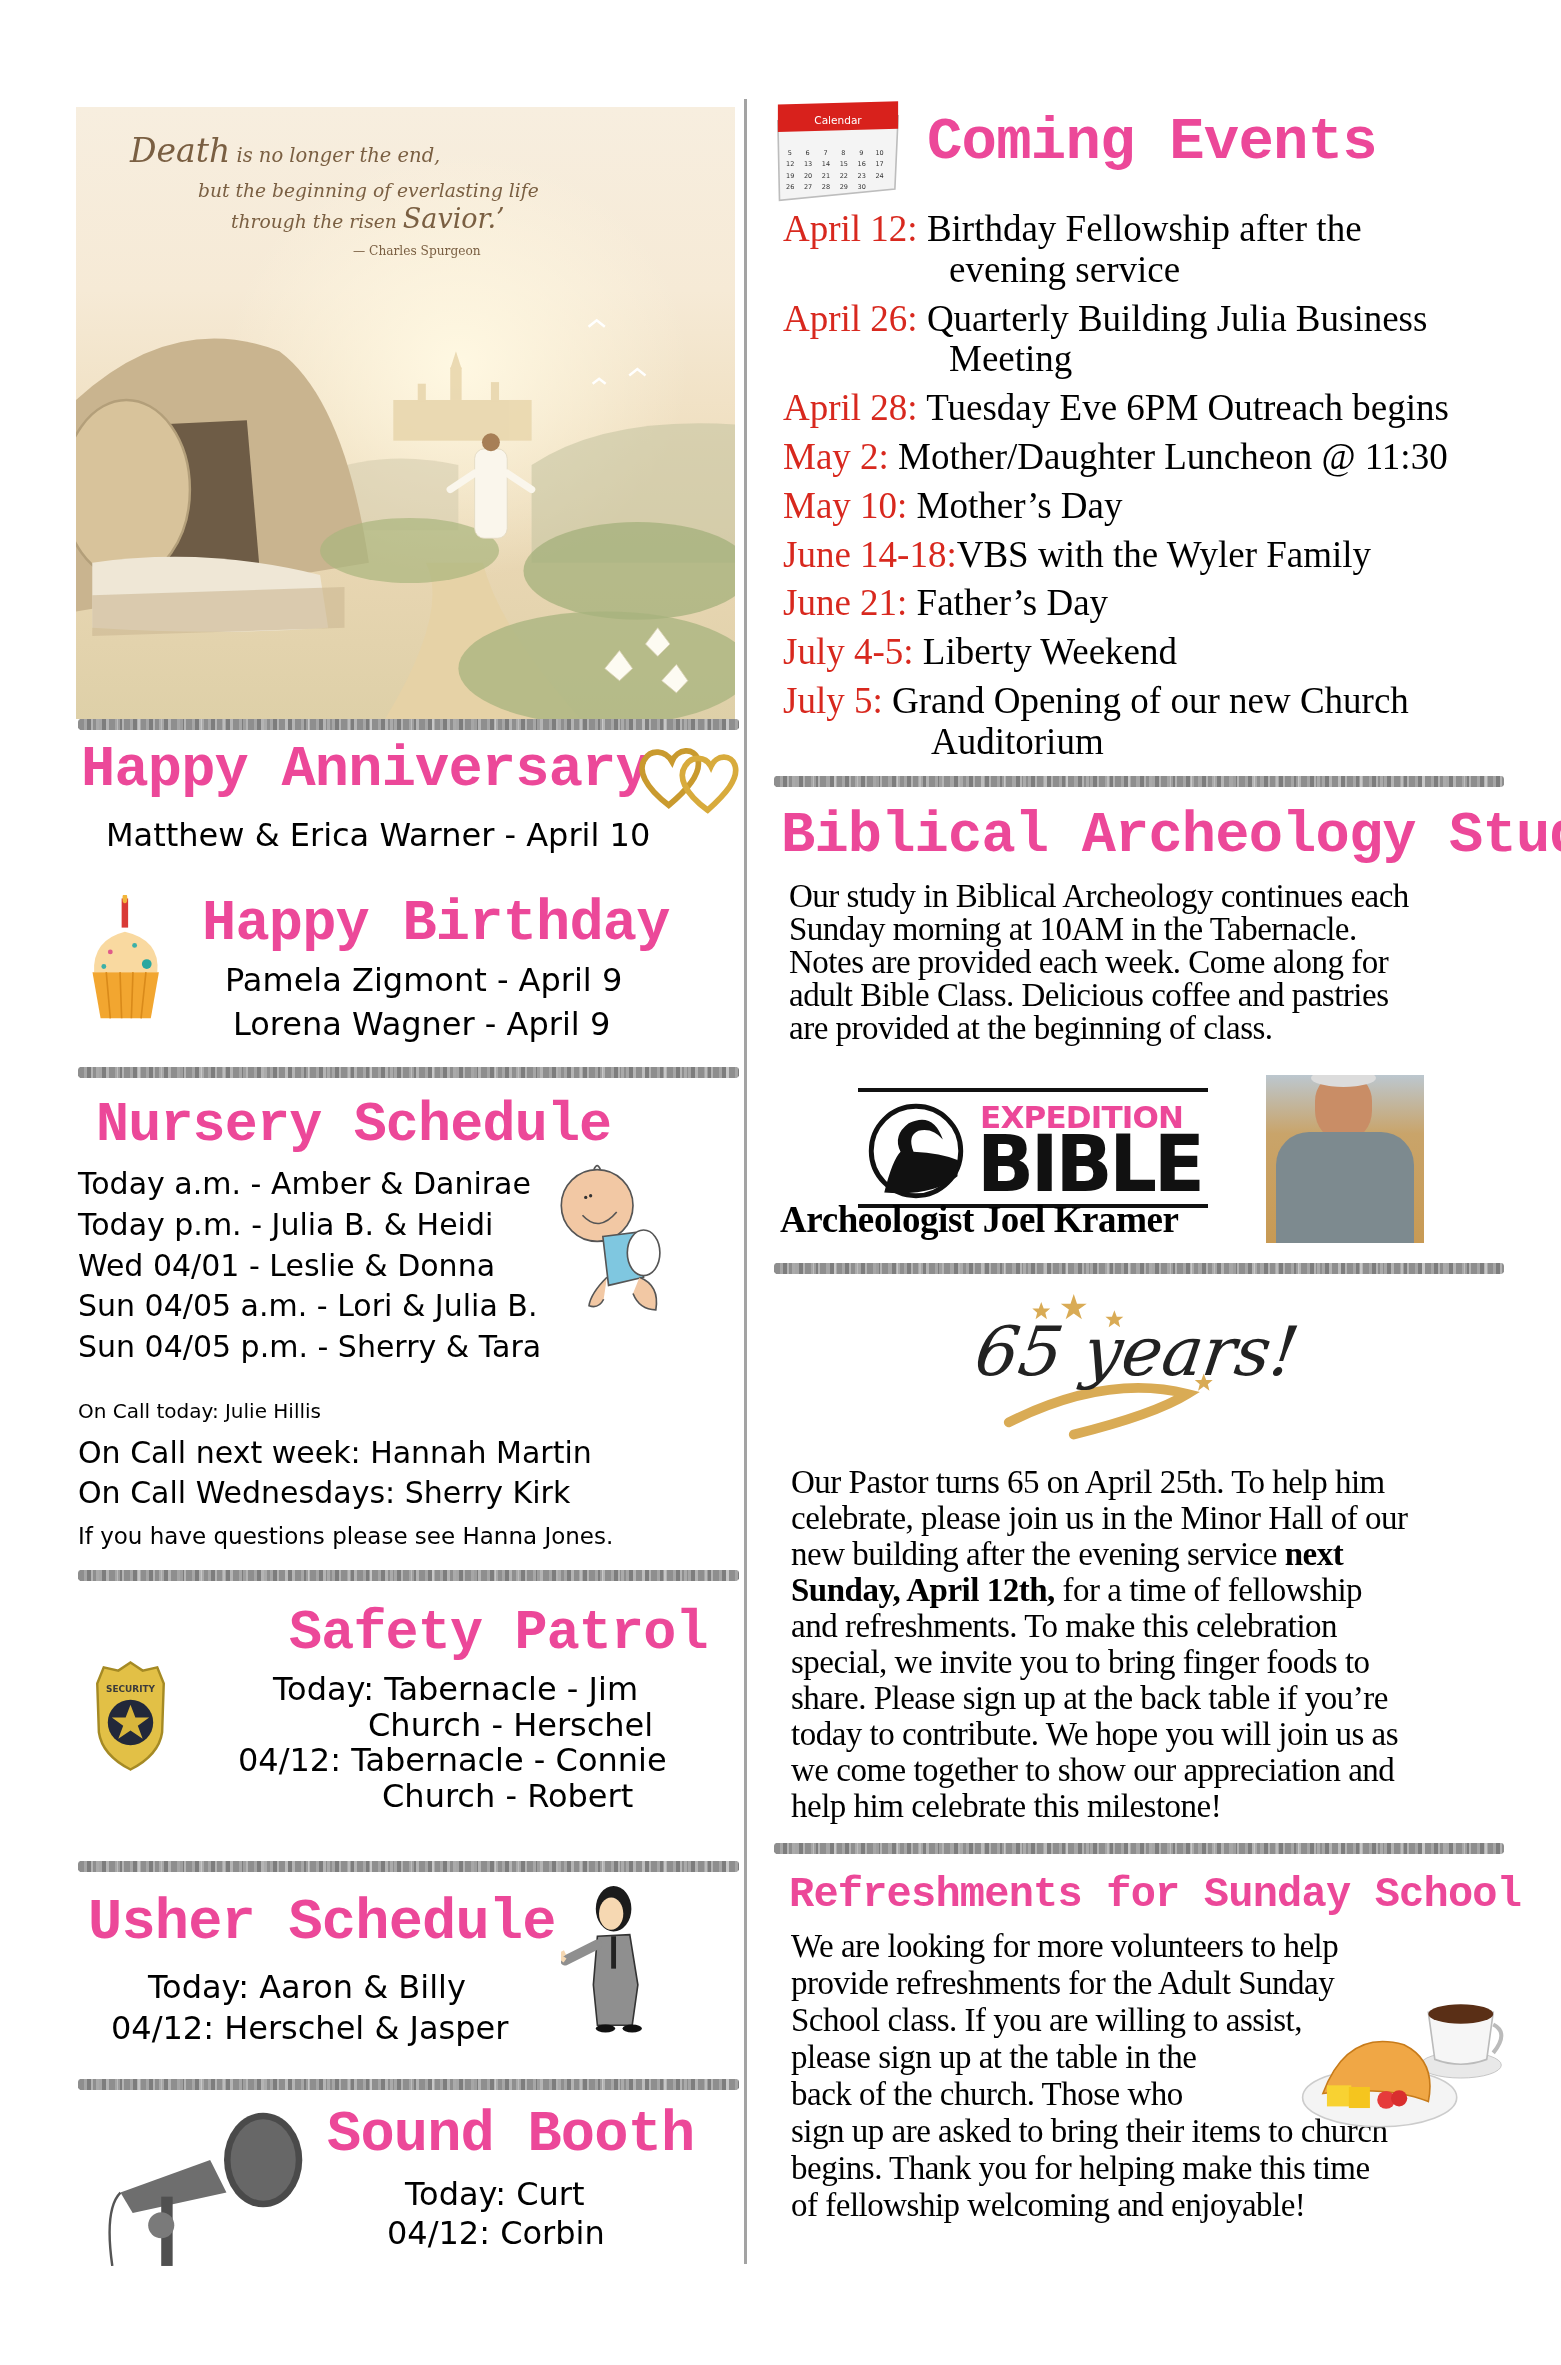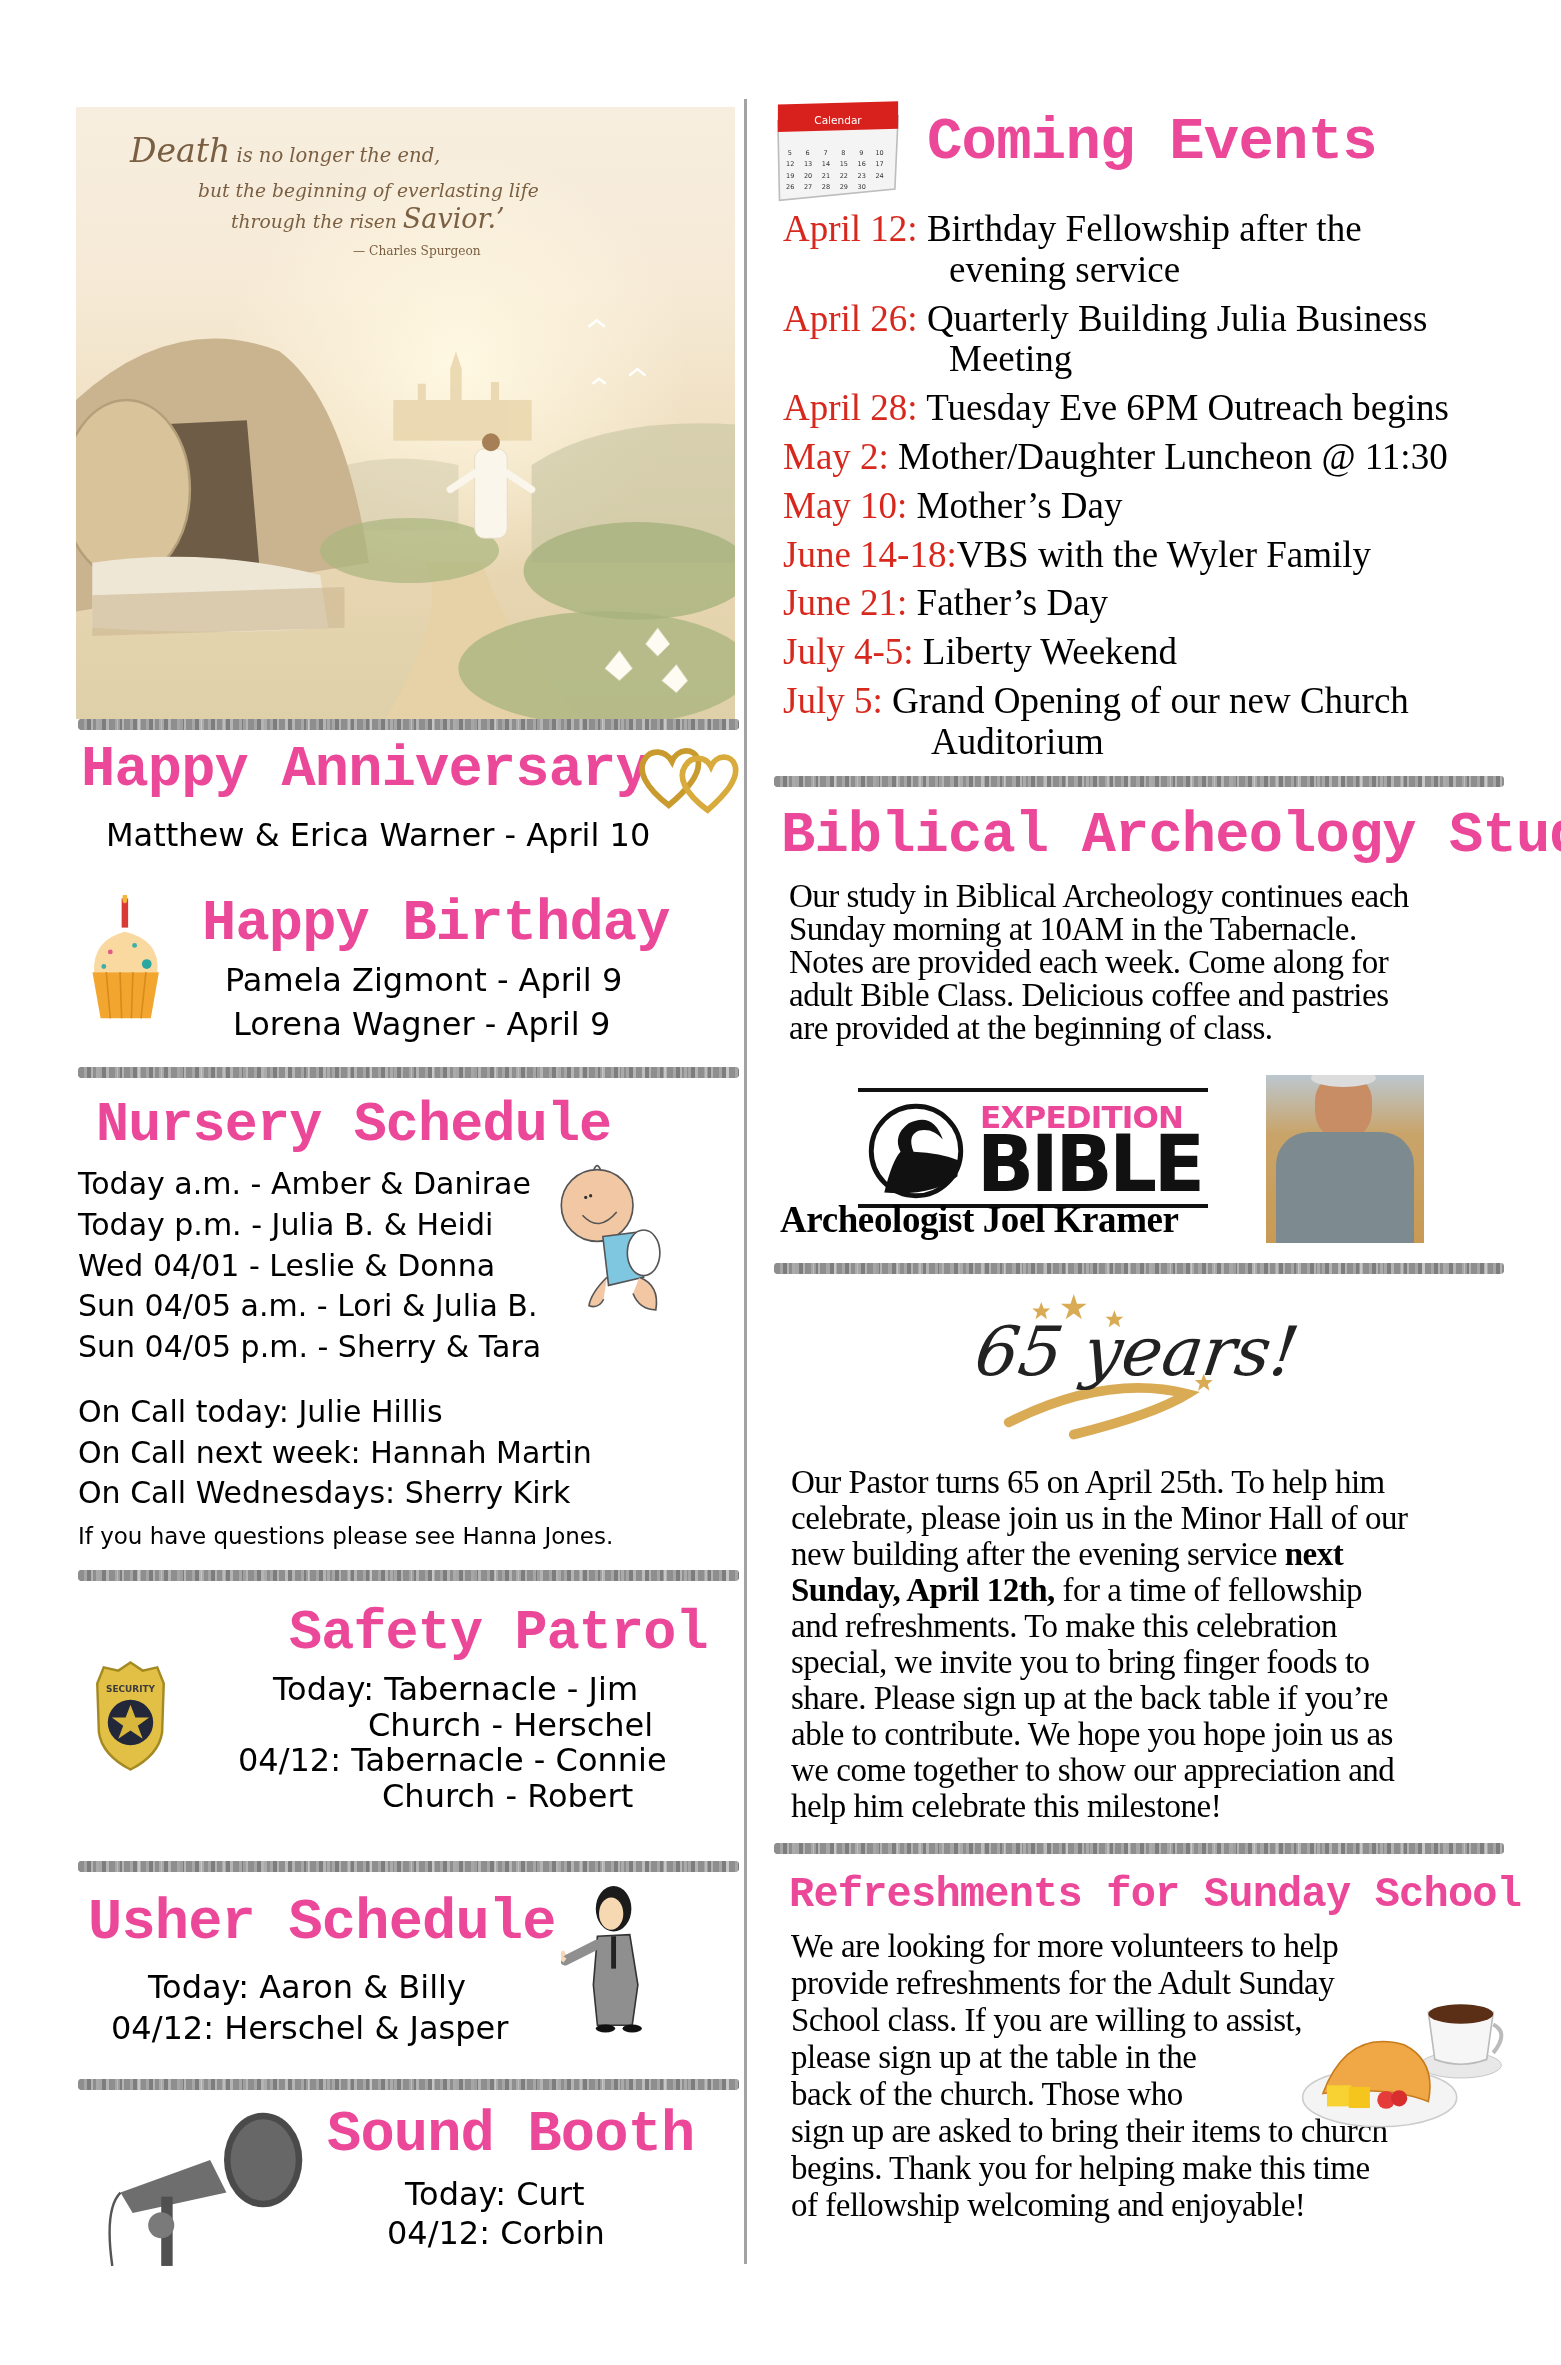--- a/index.html
+++ b/index.html
@@ -120,21 +120,21 @@
   <path d="M55 100 L95 95 L105 150 L62 160 Z" fill="#7fc7e0" stroke="#555" stroke-width="2"></path>
   <ellipse cx="105" cy="120" rx="20" ry="28" fill="#fff" stroke="#555" stroke-width="2"></ellipse>
   <path d="M60 150 q-20 20 -22 35 q12 4 18 -8" fill="#f2c8a4" stroke="#555" stroke-width="2"></path>
   <path d="M100 150 q25 10 20 40 q-20 0 -28 -20" fill="#f2c8a4" stroke="#555" stroke-width="2"></path>
 </svg>
 <div class="abs sans" style="left:78px;top:1163px;font-size:30px;line-height:41px;">Today a.m. - Amber &amp; Danirae</div>
 <div class="abs sans" style="left:78px;top:1204px;font-size:30px;line-height:41px;">Today p.m. - Julia B. &amp; Heidi</div>
 <div class="abs sans" style="left:78px;top:1245px;font-size:30px;line-height:41px;">Wed 04/01  - Leslie &amp; Donna</div>
 <div class="abs sans" style="left:78px;top:1285px;font-size:30px;line-height:41px;">Sun 04/05 a.m. - Lori &amp; Julia B.</div>
 <div class="abs sans" style="left:78px;top:1326px;font-size:30px;line-height:41px;">Sun 04/05 p.m. - Sherry &amp; Tara</div>
-<div class="abs sans" style="left:78px;top:1391px;font-size:30px;line-height:41px;">On Call today:  Julie Hillis</div>
+<div class="abs sans" style="left:78px;top:1391px;font-size:20px;line-height:41px;">On Call today:  Julie Hillis</div>
 <div class="abs sans" style="left:78px;top:1432px;font-size:30px;line-height:41px;">On Call next week:  Hannah Martin</div>
 <div class="abs sans" style="left:78px;top:1472px;font-size:30px;line-height:41px;">On Call Wednesdays:  Sherry Kirk</div>
 <div class="abs sans" style="left:78px;top:1520px;font-size:23px;line-height:33px;">If you have questions please see Hanna Jones.</div>
 <div class="divider" style="left:78px;top:1570px;width:661px;"></div>
 
 <div class="abs heading" style="left:289px;top:1601px;font-size:55px;line-height:65px;">Safety Patrol</div>
 <svg class="abs" style="left:94px;top:1659px" width="73" height="114" viewBox="0 0 90 140">
   <path d="M45 4 L60 14 L78 10 L86 30 L84 90 Q80 118 45 136 Q10 118 6 90 L4 30 L12 10 L30 14 Z" fill="#e2c046" stroke="#a58a24" stroke-width="3"></path>
   <circle cx="45" cy="78" r="28" fill="#22283a"></circle>
   <polygon points="45,56 51,72 68,72 54,82 60,98 45,88 30,98 36,82 22,72 39,72" fill="#d9b63c"></polygon>
@@ -264,21 +264,21 @@
 </div>
 
 <div class="para" style="left:791px;top:1464px;line-height:36px;">
   <div><span>Our Pastor turns 65 on April 25th.  To help him</span></div>
   <div><span>celebrate, please join us in the Minor Hall of our</span></div>
   <div><span>new building after the evening service </span><b>next</b></div>
   <div><b>Sunday, April 12th,</b><span> for a time of fellowship</span></div>
   <div><span>and refreshments. To make this celebration</span></div>
   <div><span>special,  we invite you to bring finger foods to</span></div>
   <div><span>share.  Please sign up at the back table if you’re</span></div>
-  <div><span>able to contribute. We hope you hope join us as</span></div>
+  <div><span>today to contribute. We hope you will join us as</span></div>
   <div><span>we come together to show our appreciation and</span></div>
   <div><span>help him celebrate this milestone!</span></div>
 </div>
 <div class="divider" style="left:774px;top:1843px;width:730px;"></div>
 
 <div class="abs heading" style="left:789px;top:1864px;font-size:42px;line-height:62px;">Refreshments for Sunday School</div>
 <div class="para" style="left:791px;top:1928px;line-height:37px;">
   <div>We are looking for more volunteers to help</div>
   <div>provide refreshments for the Adult Sunday</div>
   <div>School class. If you are willing to assist,</div>

